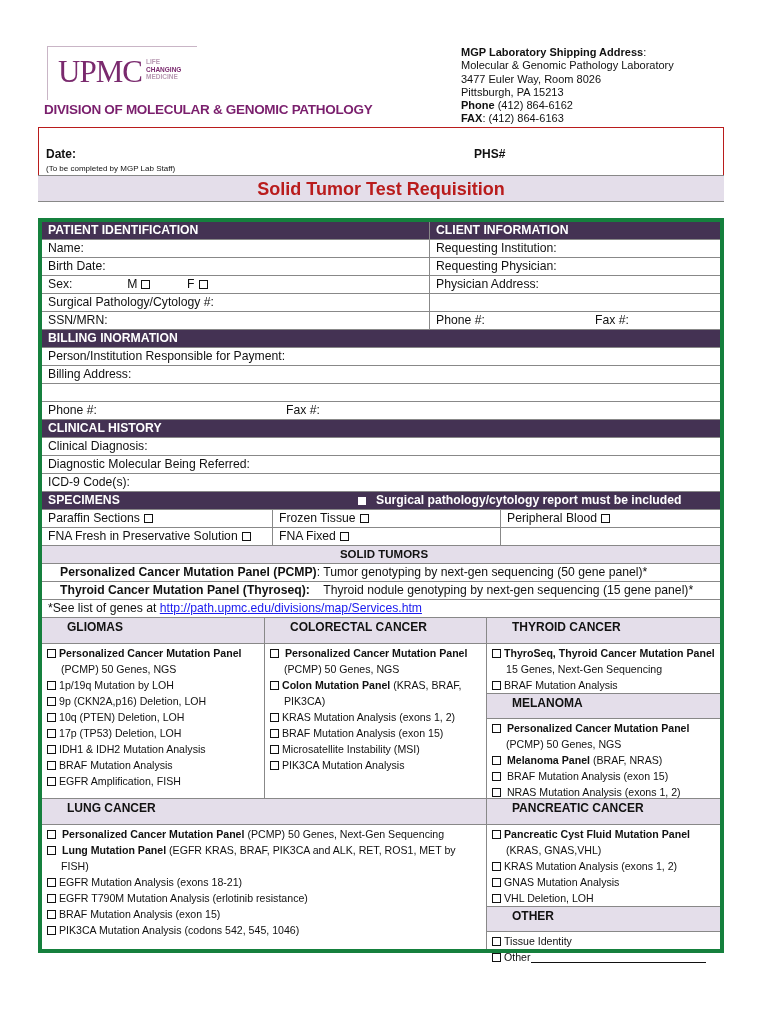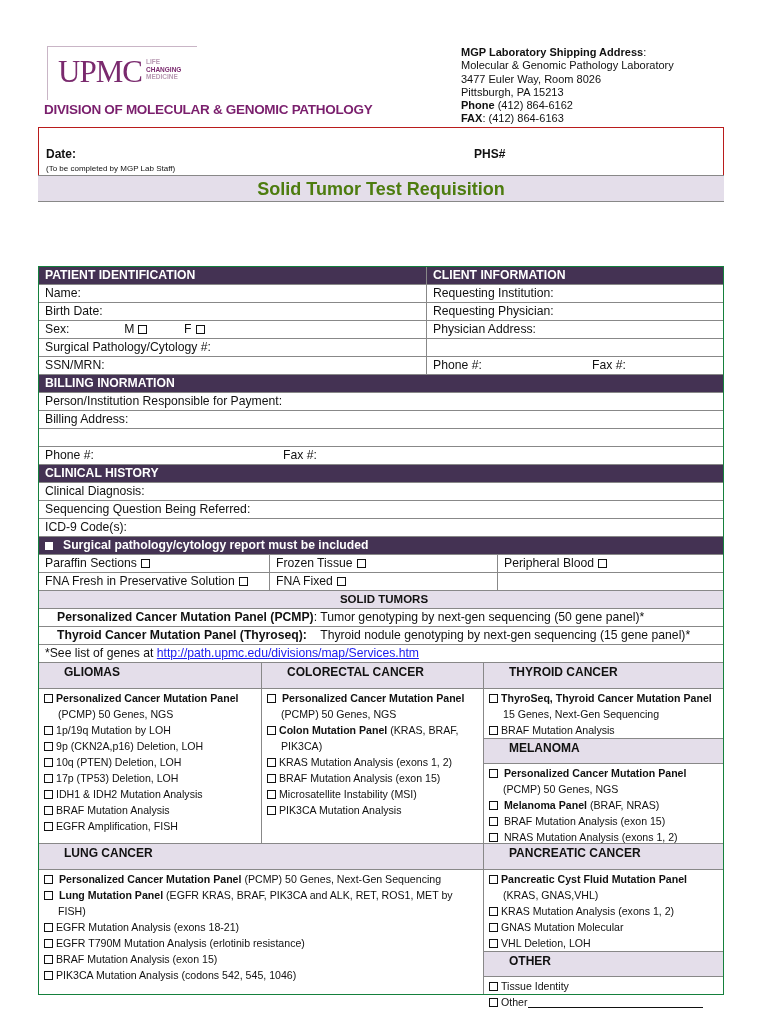--- a/index.html
+++ b/index.html
@@ -13,23 +13,23 @@
   .division { position: absolute; left: 44px; top: 102px; font-size: 13.5px; font-weight: bold; color: #7a1f6d; letter-spacing: -0.3px; }
 
   .ship { position: absolute; left: 461px; top: 46px; font-size: 11px; line-height: 13.3px; color: #111; }
   .ship b { font-weight: bold; }
 
   .date-box { position: absolute; left: 38px; top: 127px; width: 686px; height: 49px; border: 1px solid #b91c1c; }
   .date-label { position: absolute; left: 7px; top: 19px; font-size: 12px; font-weight: bold; }
   .date-sub { position: absolute; left: 7px; top: 36px; font-size: 8px; }
   .phs-label { position: absolute; left: 435px; top: 19px; font-size: 12px; font-weight: bold; }
 
-  .title-bar { position: absolute; left: 38px; top: 175px; width: 686px; height: 27px; background: #e4deea; border-top: 1px solid #888; border-bottom: 1px solid #888; text-align: center; font-size: 18px; font-weight: bold; line-height: 26px; color: #4d7c0f; }
-
-  .form { position: absolute; left: 38px; top: 218px; width: 686px; border: 1px solid #15803d; margin-top: 48px; }
+  .title-bar { position: absolute; left: 38px; top: 175px; width: 686px; height: 27px; background: #e4deea; border-top: 1px solid #888; border-bottom: 1px solid #888; text-align: center; font-size: 18px; font-weight: bold; line-height: 26px; color: #b91c1c; }
+
+  .form { position: absolute; left: 38px; top: 218px; width: 686px; border: 4px solid #15803d; }
   .row { display: flex; height: 18px; border-bottom: 1px solid #888; font-size: 12.2px; line-height: 17px; }
   .row:last-child { border-bottom: none; }
   .cell { padding-left: 6px; white-space: nowrap; overflow: hidden; }
   .hdr { background: #443253; color: #fff; font-weight: bold; }
   .sub-hdr { background: #e4deea; text-align: center; font-weight: bold; }
   .vl { border-left: 1px solid #888; }
   .cb { display: inline-block; width: 9px; height: 9px; border: 1px solid #111; vertical-align: -1px; margin-left: 4px; background: #fff; }
   .cb.dark { border-color: #fff; background: #fff; border: 2px solid #111; }
   a.link { color: #1a1aee; text-decoration: underline; }
 
@@ -122,27 +122,28 @@
     <div class="cell" style="flex:1">Fax #:</div>
   </div>
 
   <div class="row">
       <div class="cell hdr" style="flex:1">CLINICAL HISTORY</div>
     </div>
   <div class="row">
       <div class="cell" style="flex:1">Clinical Diagnosis:</div>
     </div>
   <div class="row">
-      <div class="cell" style="flex:1">Sequencing Question Being Referred:</div>
+      <div class="cell" style="flex:1">Diagnostic Molecular Being Referred:</div>
     </div>
   <div class="row">
       <div class="cell" style="flex:1">ICD-9 Code(s):</div>
     </div>
 
   <div class="row">
+    <div class="cell hdr" style="width:310px">SPECIMENS</div>
     <div class="cell hdr" style="flex:1;padding-left:6px">
       <span class="cb dark" style="width:8px;height:8px;margin:0 10px 0 0;border:none;background:#fff;"></span><span>Surgical pathology/cytology report must be included</span>
     </div>
   </div>
   <div class="row">
     <div class="cell" style="width:230px"><span>Paraffin Sections</span><span class="cb"></span></div>
     <div class="cell vl" style="width:228px"><span>Frozen Tissue</span><span class="cb"></span></div>
     <div class="cell vl" style="flex:1"><span>Peripheral Blood</span><span class="cb"></span></div>
   </div>
   <div class="row">
@@ -223,21 +224,21 @@
         <div class="item"><span class="cb"></span><span>BRAF Mutation Analysis (exon 15)</span></div>
         <div class="item"><span class="cb"></span><span>PIK3CA Mutation Analysis (codons 542, 545, 1046)</span></div>
       </div>
     </div>
     <div class="col vl" style="flex:1">
       <div class="chdr">PANCREATIC CANCER</div>
       <div class="list" style="padding-bottom:0">
         <div class="item b"><span class="cb"></span><span>Pancreatic Cyst Fluid Mutation Panel</span></div>
         <div class="indent">(KRAS, GNAS,VHL)</div>
         <div class="item"><span class="cb"></span><span>KRAS Mutation Analysis (exons 1, 2)</span></div>
-        <div class="item"><span class="cb"></span><span>GNAS Mutation Molecular</span></div>
+        <div class="item"><span class="cb"></span><span>GNAS Mutation Analysis</span></div>
         <div class="item"><span class="cb"></span><span>VHL Deletion, LOH</span></div>
       </div>
       <div class="chdr" style="border-top:1px solid #888">OTHER</div>
       <div class="list">
         <div class="item"><span class="cb"></span><span>Tissue Identity</span></div>
         <div class="item"><span class="cb"></span><span>Other</span><span class="blank-line"></span></div>
       </div>
     </div>
   </div>
 </div>

